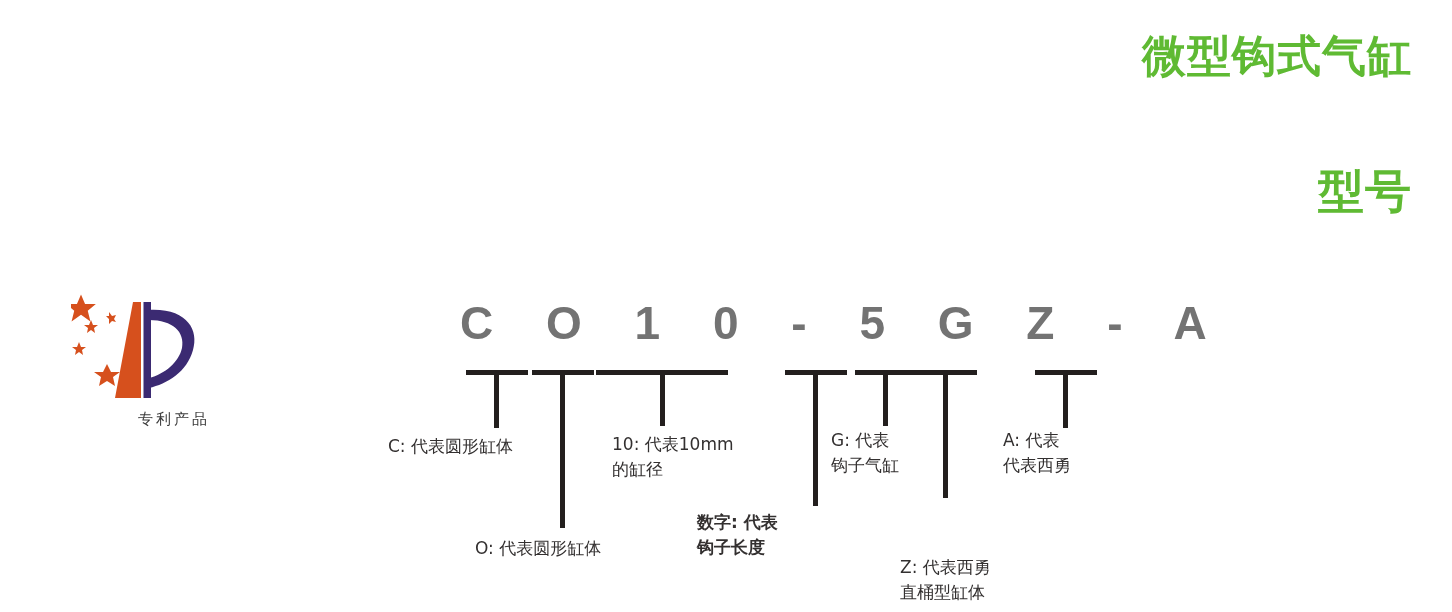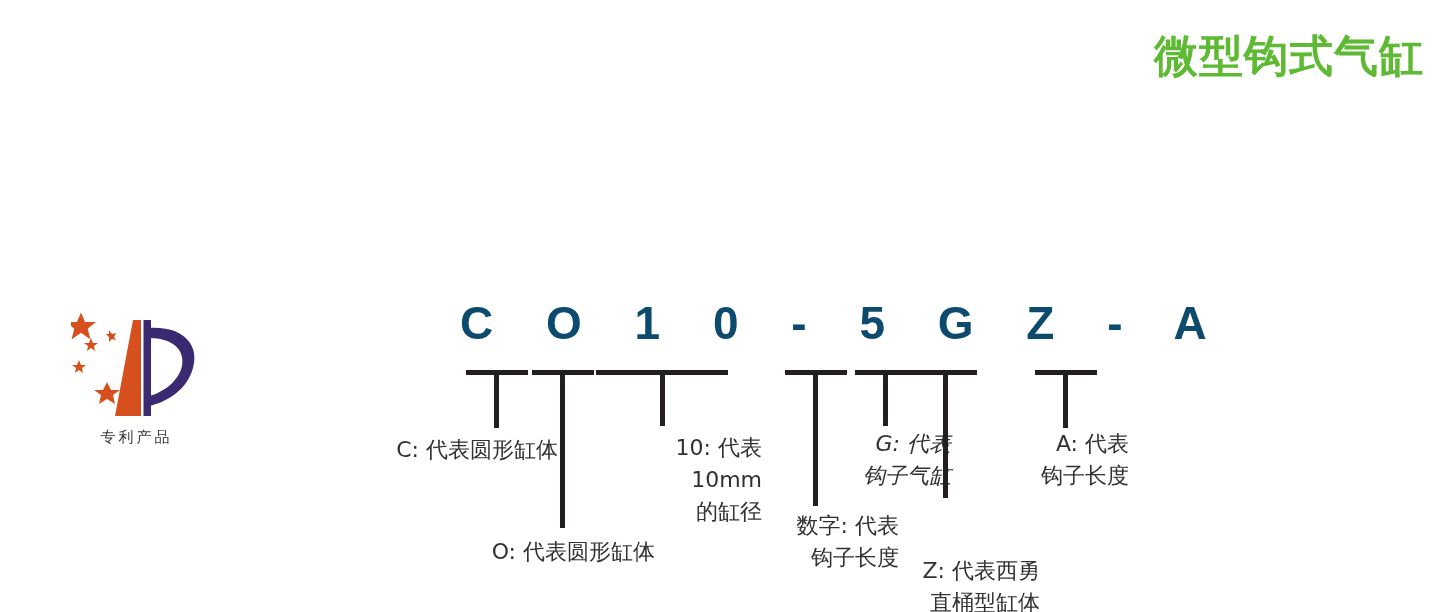--- a/index.html
+++ b/index.html
@@ -15,21 +15,21 @@
     position: relative;
     width: 1452px;
     height: 612px;
     background: #ffffff;
     overflow: hidden;
   }
 
   
   .heading {
     position: absolute;
-    right: 28px;
+    right: 40px;
     text-align: left;
     font-weight: bold;
     white-space: nowrap;
     line-height: 1;
     letter-spacing: 1px;
     font-family: "DejaVu Sans", "Liberation Sans", sans-serif;
   }
   #title-main {
     top: 34px;
     font-size: 44px;
@@ -38,23 +38,23 @@
   #title-sub {
     top: 168px;
     font-size: 46px;
     color: #5fba33;
   }
 
   
   #logo-block {
     position: absolute;
     left: 60px;
-    top: 312px;
+    top: 294px;
     width: 150px;
-    text-align: center;
+    text-align: right;
   }
   #logo-mark {
     display: block;
     margin: 0 auto;
   }
   #logo-caption {
     margin-top: 4px;
     font-size: 15px;
     color: #3b3b3b;
     letter-spacing: 3px;
@@ -63,21 +63,21 @@
   }
 
   
   #model-code {
     position: absolute;
     left: 460px;
     top: 296px;
     width: 660px;
     font-size: 46px;
     font-weight: bold;
-    color: #0c4a6e;
+    color: #737373;
     letter-spacing: 20px;
     white-space: nowrap;
     font-family: "Liberation Sans", "DejaVu Sans", sans-serif;
   }
 
   
   .bracket {
     position: absolute;
     top: 370px;
   }
@@ -91,35 +91,36 @@
   .bracket .stem {
     position: absolute;
     top: 0;
     width: 5px;
     background: #231f1e;
   }
 
   
   .callout {
     position: absolute;
-    font-size: 22px;
+    font-size: 17px;
     line-height: 1.45;
     color: #333030;
-    text-align: right;
+    text-align: left;
     white-space: pre-line;
     font-family: "DejaVu Sans", "Liberation Sans", sans-serif;
   }
 </style>
 </head>
 <body>
 
 <div id="page">
 
   <div class="heading" id="title-main">微型钩式气缸</div>
 
+  <div class="heading" id="title-sub">型号</div>
 
   <div id="logo-block">
     <svg id="logo-mark" width="128" height="112" viewBox="0 0 128 112">
 
       <path d="M68 8 L80 8 L80 104 L66 104 Z" fill="#3b2a72"></path>
       <path d="M78 16 C116 14 128 36 122 56 C116 78 96 90 78 94
                L78 84 C94 80 108 68 111 54 C114 38 102 26 78 26 Z" fill="#3b2a72"></path>
 
       <path d="M62 8 L70 8 L70 104 L44 104 Z" fill="#d6501d"></path>
 
@@ -152,35 +153,35 @@
       <div class="bracket" style="left: 596px; width: 132px;">
         <div class="bar" style="width: 132px;"></div>
         <div class="stem" style="left: 64px; height: 56px;"></div>
       </div>
       <div class="callout" style="left: 612px; top: 432px; width: 150px;">10: 代表10mm
 的缸径</div>
       <div class="bracket" style="left: 785px; width: 62px;">
         <div class="bar" style="width: 62px;"></div>
         <div class="stem" style="left: 28px; height: 136px;"></div>
       </div>
-      <div class="callout" style="left: 769px; top: 510px; width: 130px;">数字: 代表
+      <div class="callout" style="left: 697px; top: 510px; width: 130px; font-weight: bold;">数字: 代表
 钩子长度</div>
       <div class="bracket" style="left: 855px; width: 62px;">
         <div class="bar" style="width: 62px;"></div>
         <div class="stem" style="left: 28px; height: 56px;"></div>
       </div>
-      <div class="callout" style="left: 831px; top: 428px; width: 120px; font-style: italic;">G: 代表
+      <div class="callout" style="left: 831px; top: 428px; width: 120px;">G: 代表
 钩子气缸</div>
       <div class="bracket" style="left: 915px; width: 62px;">
         <div class="bar" style="width: 62px;"></div>
         <div class="stem" style="left: 28px; height: 128px;"></div>
       </div>
       <div class="callout" style="left: 900px; top: 510px; width: 140px; margin-top: 45px;">Z: 代表西勇
 直桶型缸体</div>
       <div class="bracket" style="left: 1035px; width: 62px;">
         <div class="bar" style="width: 62px;"></div>
         <div class="stem" style="left: 28px; height: 58px;"></div>
       </div>
       <div class="callout" style="left: 1003px; top: 428px; width: 126px;">A: 代表
-钩子长度</div>
+代表西勇</div>
     </div>
 
 </div>
 
 </body></html>

